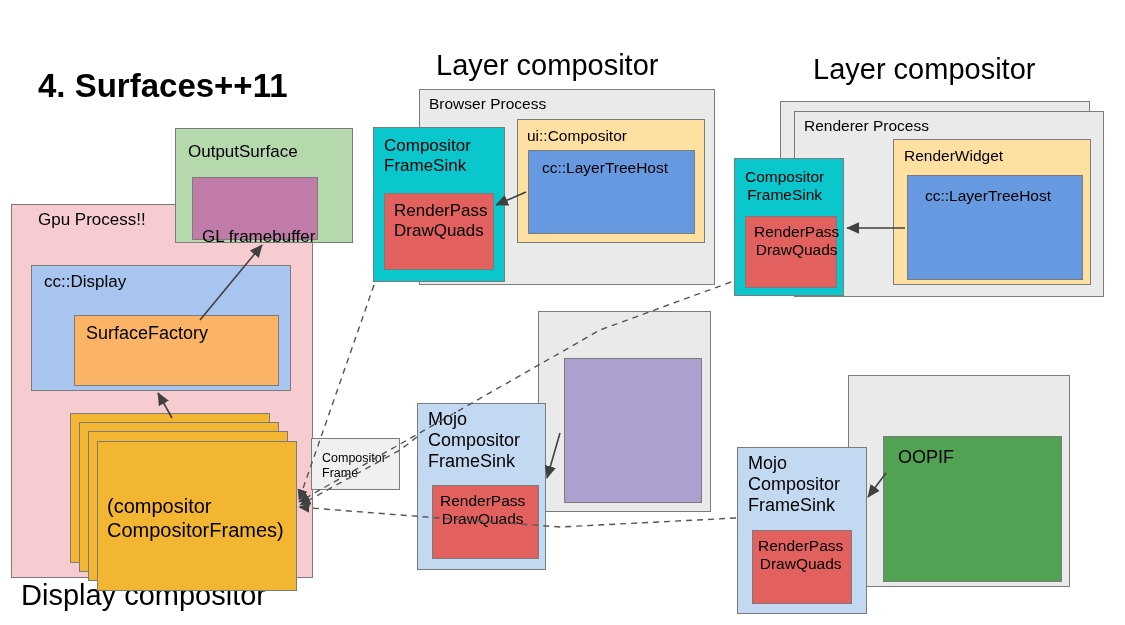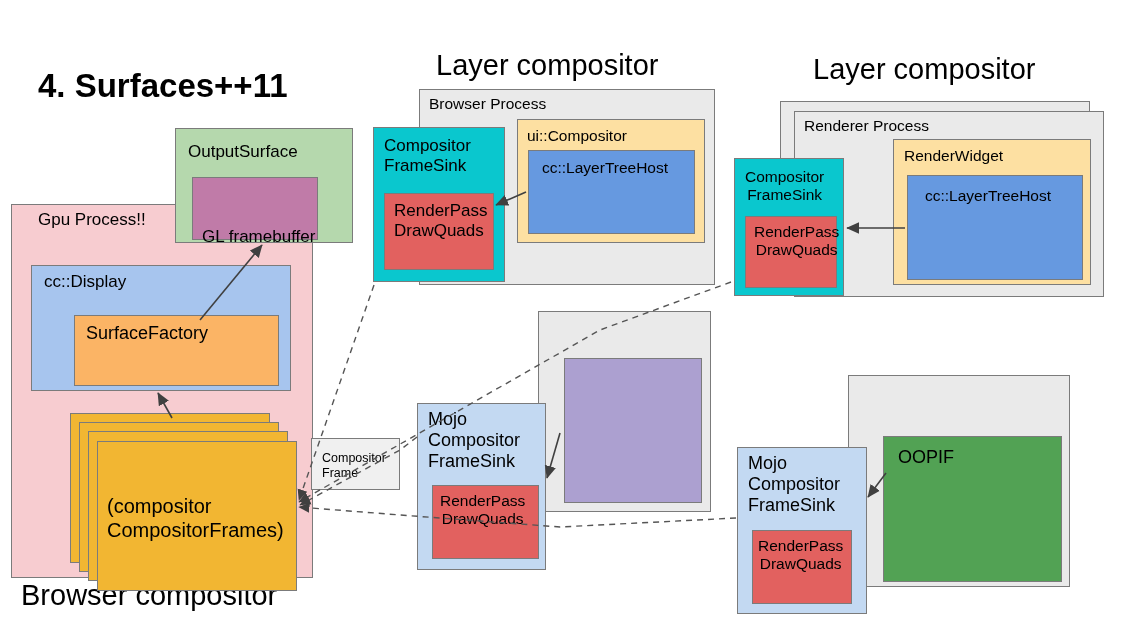--- a/index.html
+++ b/index.html
@@ -63,21 +63,21 @@
 <body>
 
 <div id="canvas">
 
   <div class="title" style="left:38px; top:68px;">4. Surfaces++11</div>
 
   <div class="heading" style="left:436px; top:50px;">Layer compositor</div>
 
   <div class="heading" style="left:813px; top:54px;">Layer compositor</div>
 
-  <div class="heading" style="left:21px; top:580px;">Browser compositor</div>
+  <div class="heading" style="left:21px; top:580px;">Display compositor</div>
 
   <div class="box" style="left:11px; top:204px; width:302px; height:374px; background:#f7ccd0;"></div>
   <div class="lbl t17" style="left:38px; top:210px;text-align:right;">Gpu Process!!</div>
 
   <div class="box" style="left:31px; top:265px; width:260px; height:126px; background:#a7c5ee;"></div>
   <div class="lbl t17" style="left:44px; top:272px;">cc::Display</div>
 
   <div class="box" style="left:74px; top:315px; width:205px; height:71px; background:#fbb465;"></div>
   <div class="lbl t18" style="left:86px; top:323px;">SurfaceFactory</div>
 

